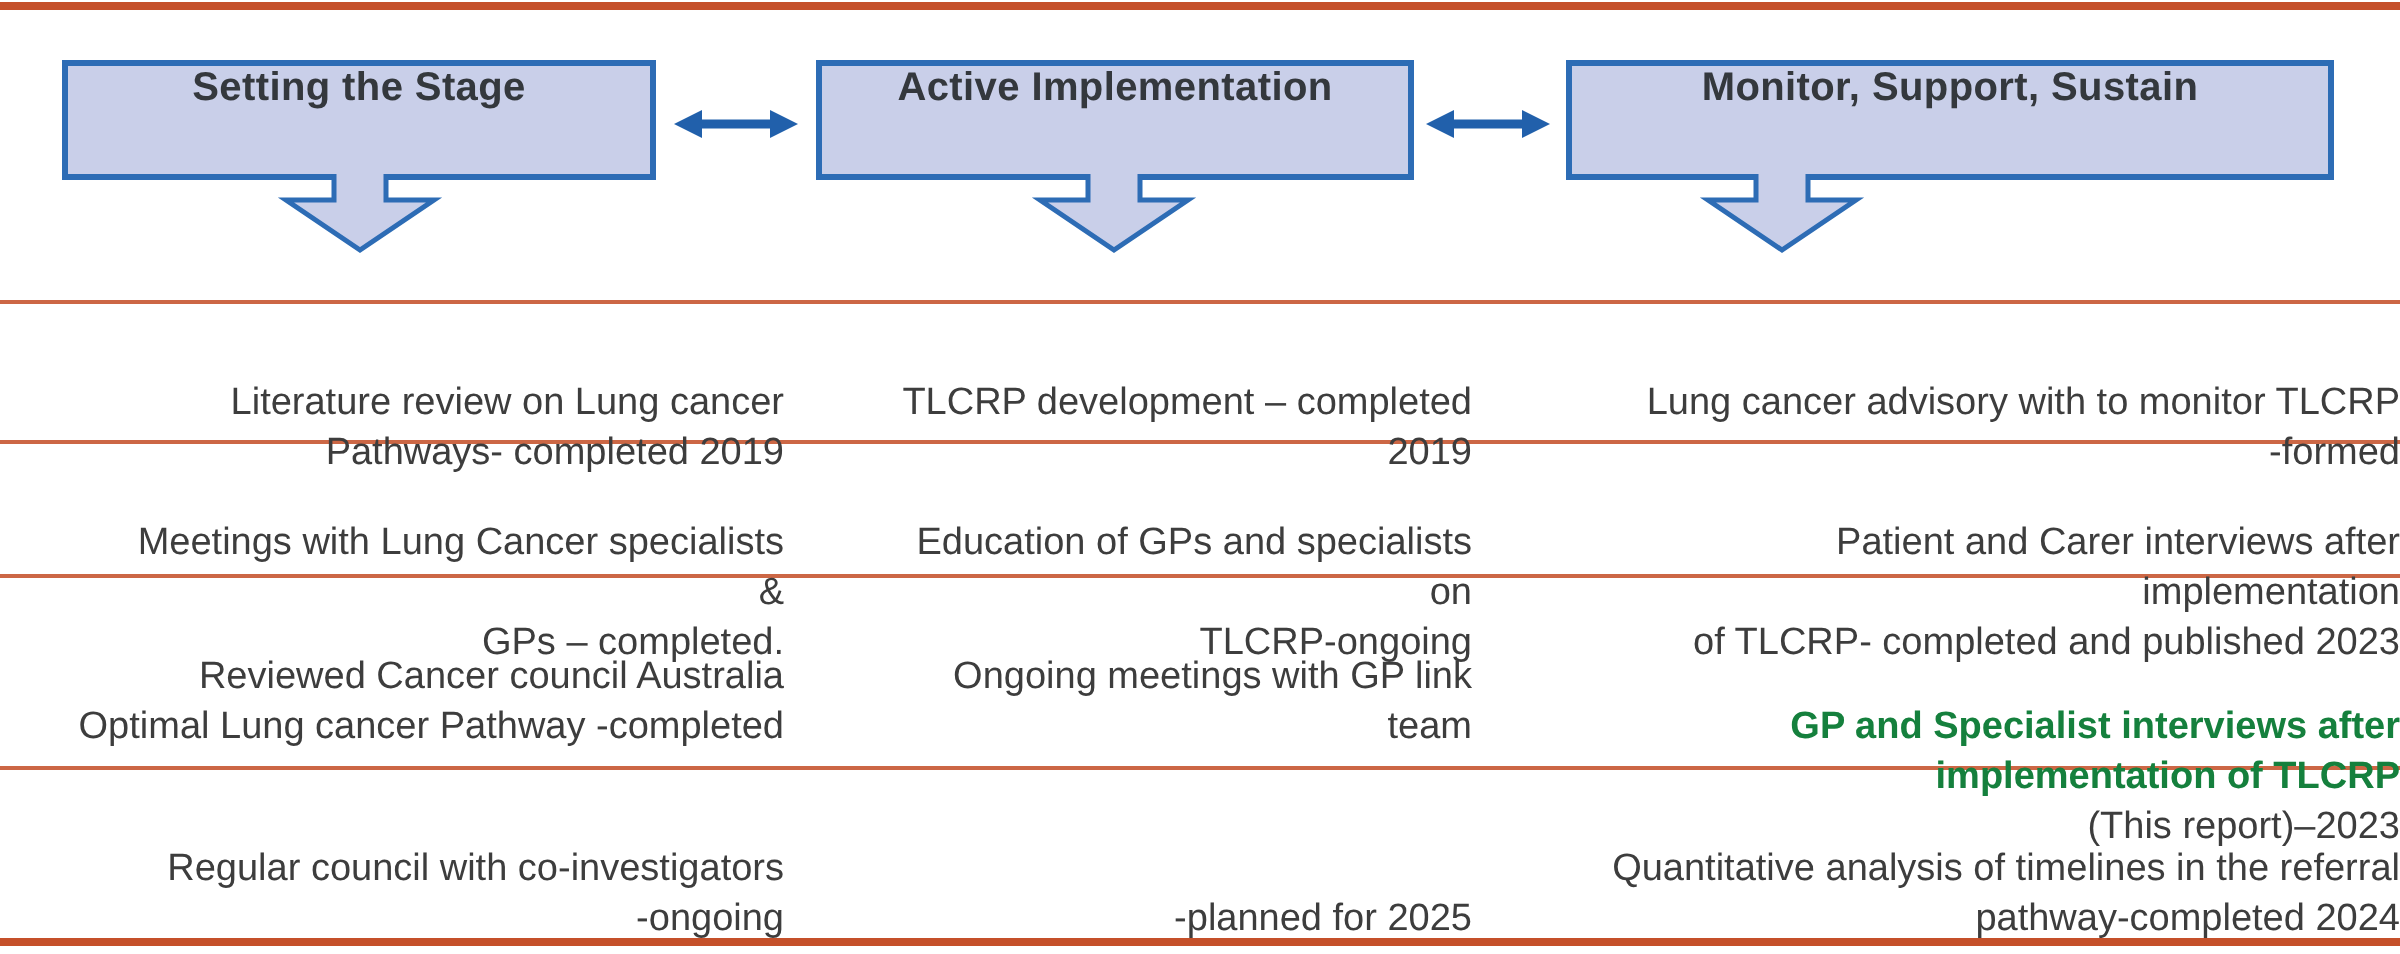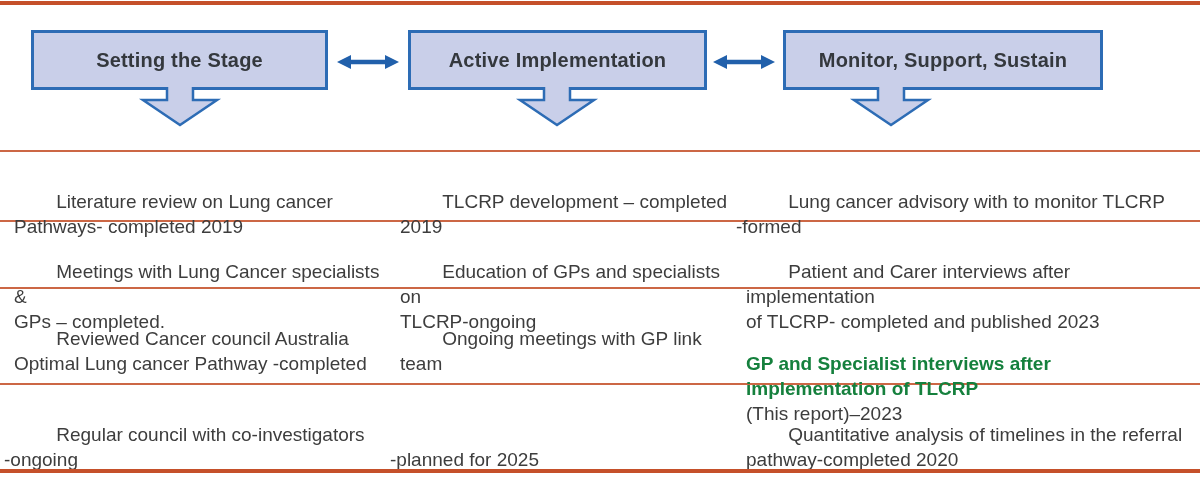--- a/index.html
+++ b/index.html
@@ -12,32 +12,32 @@
   }
   .rule{position:absolute;left:0;width:1200px;background:#c5502a;}
   .rule.top{top:1px;height:4px;}
   .rule.bottom{top:469px;height:4px;}
 
   .stage-box{
     position:absolute;top:30px;height:60px;
     background:#c9cfe9;
     border:3px solid #2d6cb5;
     box-sizing:border-box;
-    display:flex;align-items:center;justify-content:center;
+    display:flex;align-items:flex-start;justify-content:center;
     font-size:20px;font-weight:700;color:#34383d;
     letter-spacing:.2px;
   }
   .box1{left:31px;width:297px;}
   .box2{left:408px;width:299px;}
-  .box3{left:783px;width:320px;}
+  .box3{left:783px;width:384px;}
 
   .darrow{position:absolute;top:87px;width:76px;height:40px;overflow:visible;}
   .harrow{position:absolute;top:52px;width:64px;height:20px;}
 
-  .tbl{position:absolute;left:0;top:150px;width:1200px;}
+  .tbl{position:absolute;left:0;top:150px;width:1200px;text-align:right;}
   .row{display:flex;border-top:2px solid #cc6745;box-sizing:border-box;}
   .r1{height:70px;} .r2{height:67px;} .r3{height:96px;} .r4{height:86px;}
   .cell{
     box-sizing:border-box;
     font-size:19px;line-height:25px;color:#3d3d3d;
     white-space:pre-wrap;
     padding-top:12px;
   }
   .c1{width:392px;padding-left:14px;}
   .c2{width:344px;padding-left:8px;}
@@ -130,20 +130,20 @@
 
     <div class="row r4">
       <div class="cell c1">
         <span>Regular council with co-investigators</span><span class="outdent">-ongoing</span>
       </div>
       <div class="cell c2">
         <span class="outdent">-planned for 2025</span>
       </div>
       <div class="cell c3">
         <span>Quantitative analysis of timelines in the referral
-pathway-completed 2020</span><span class="outdent"></span>
+pathway-completed 2024</span><span class="outdent"></span>
       </div>
     </div>
 
   </div>
 
   <div class="rule bottom"></div>
 </div>
 
 </body></html>

